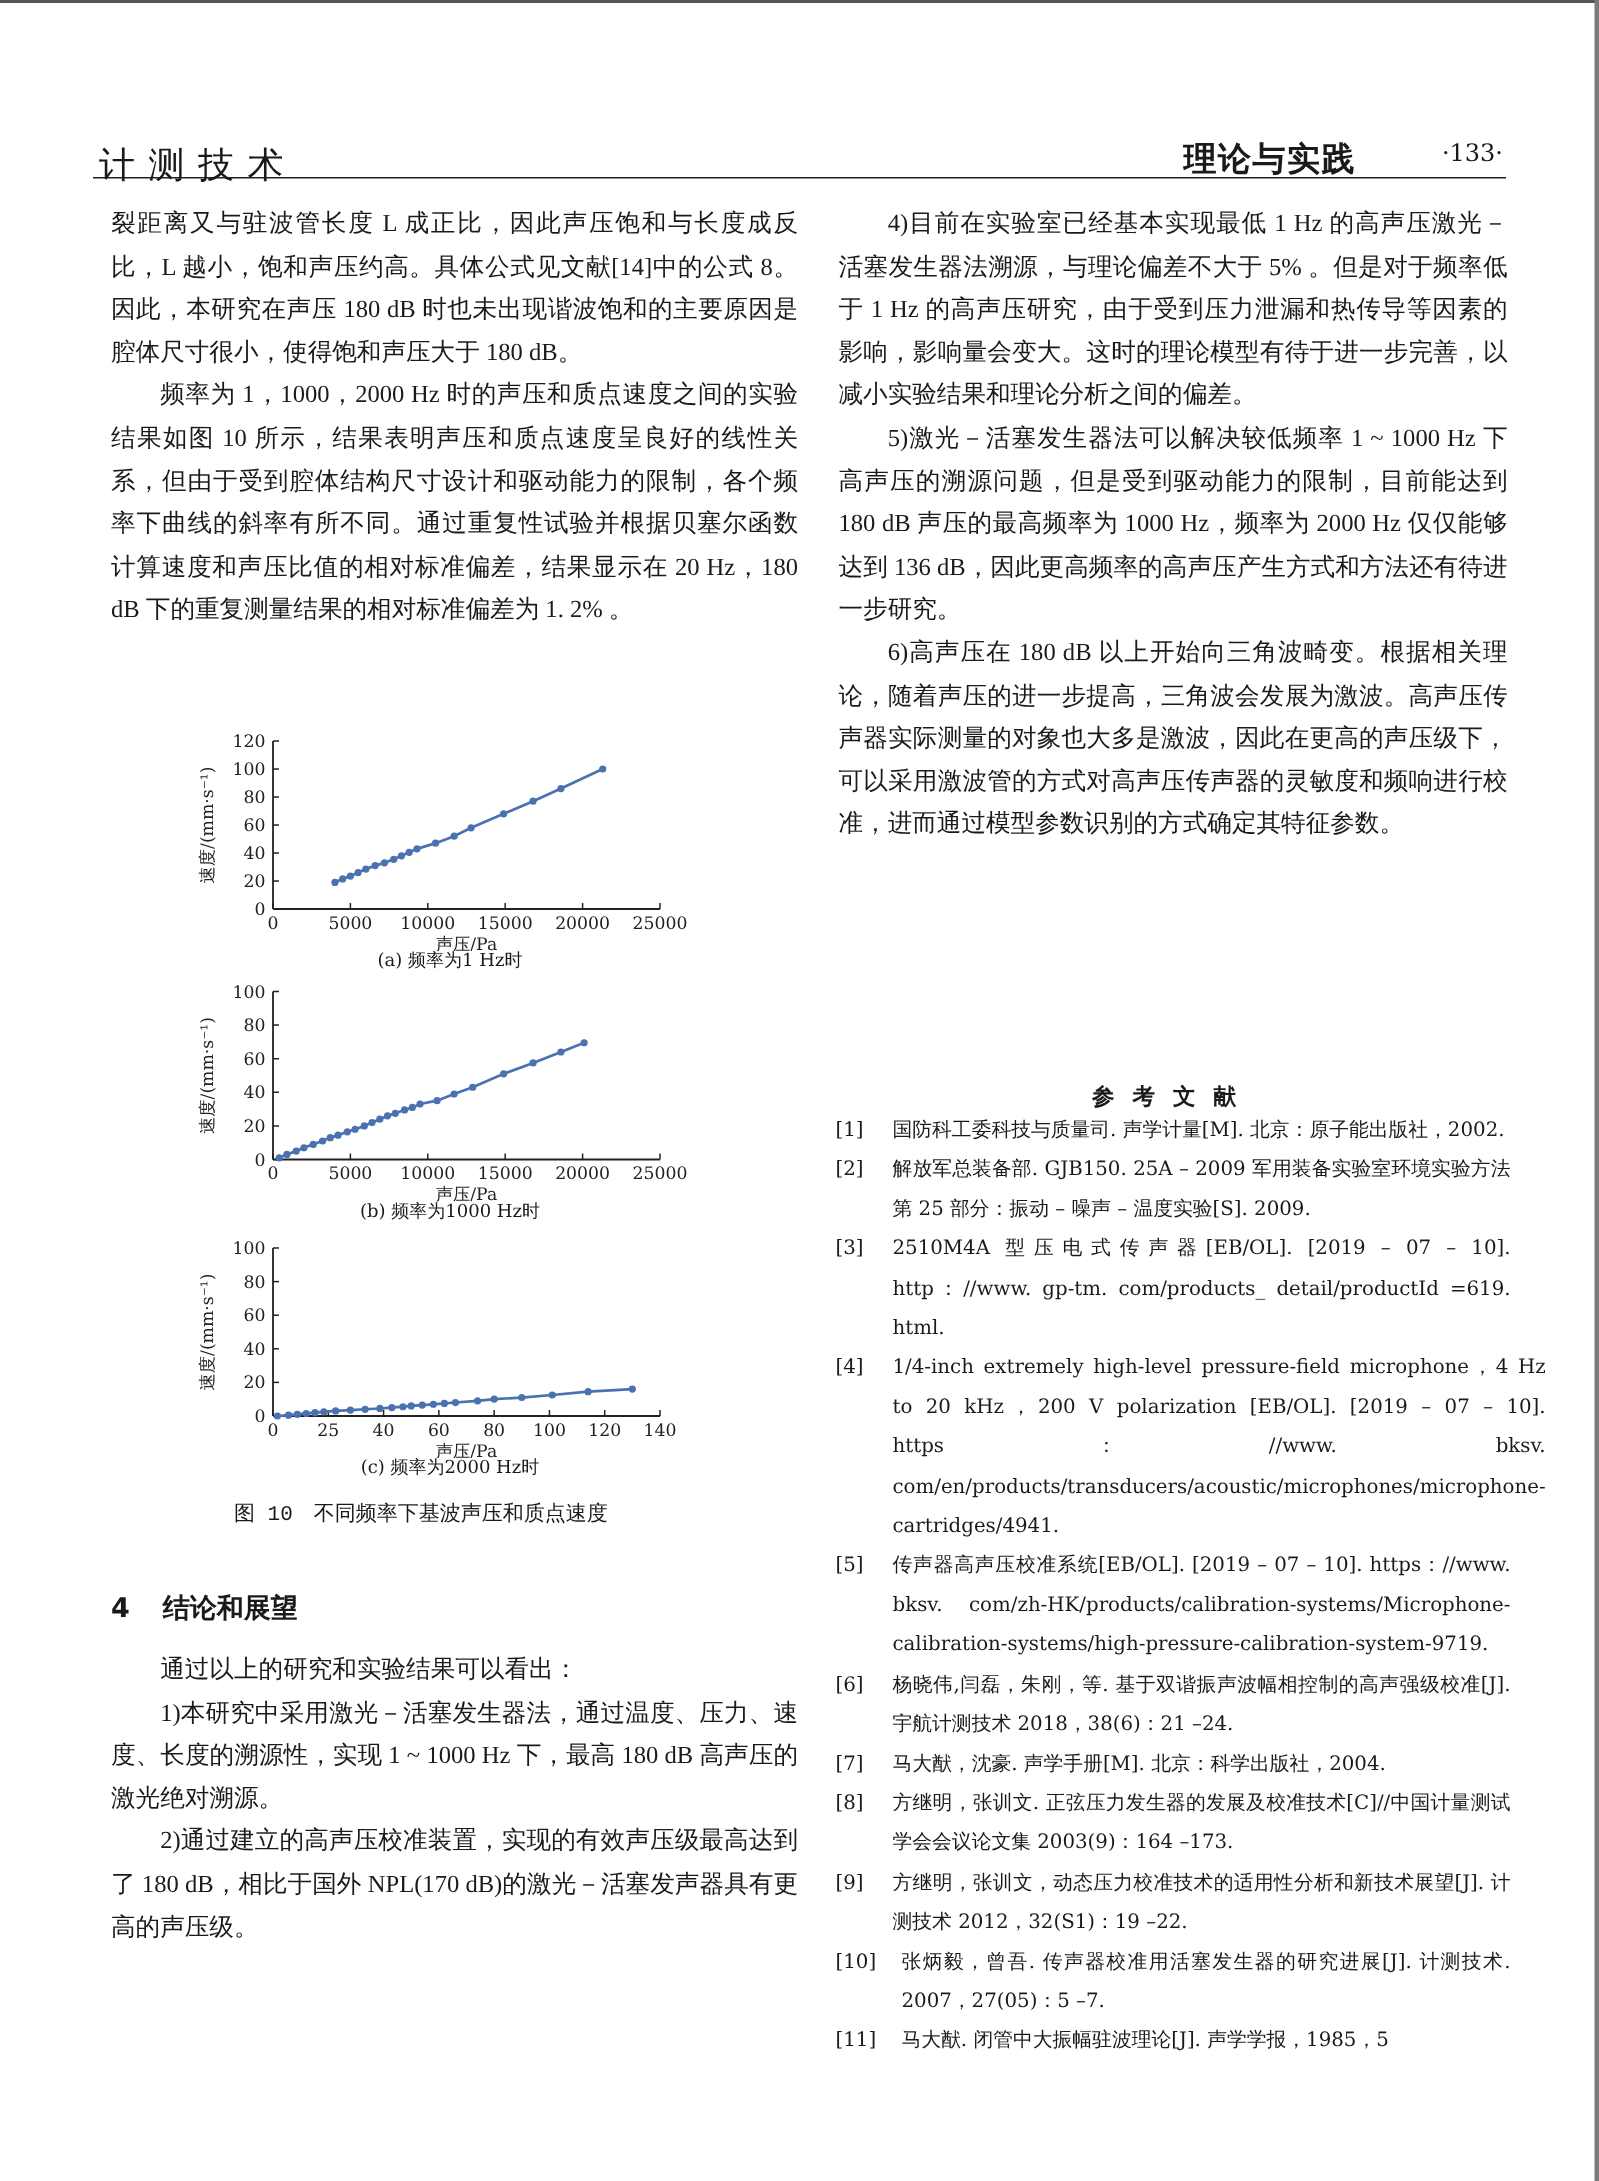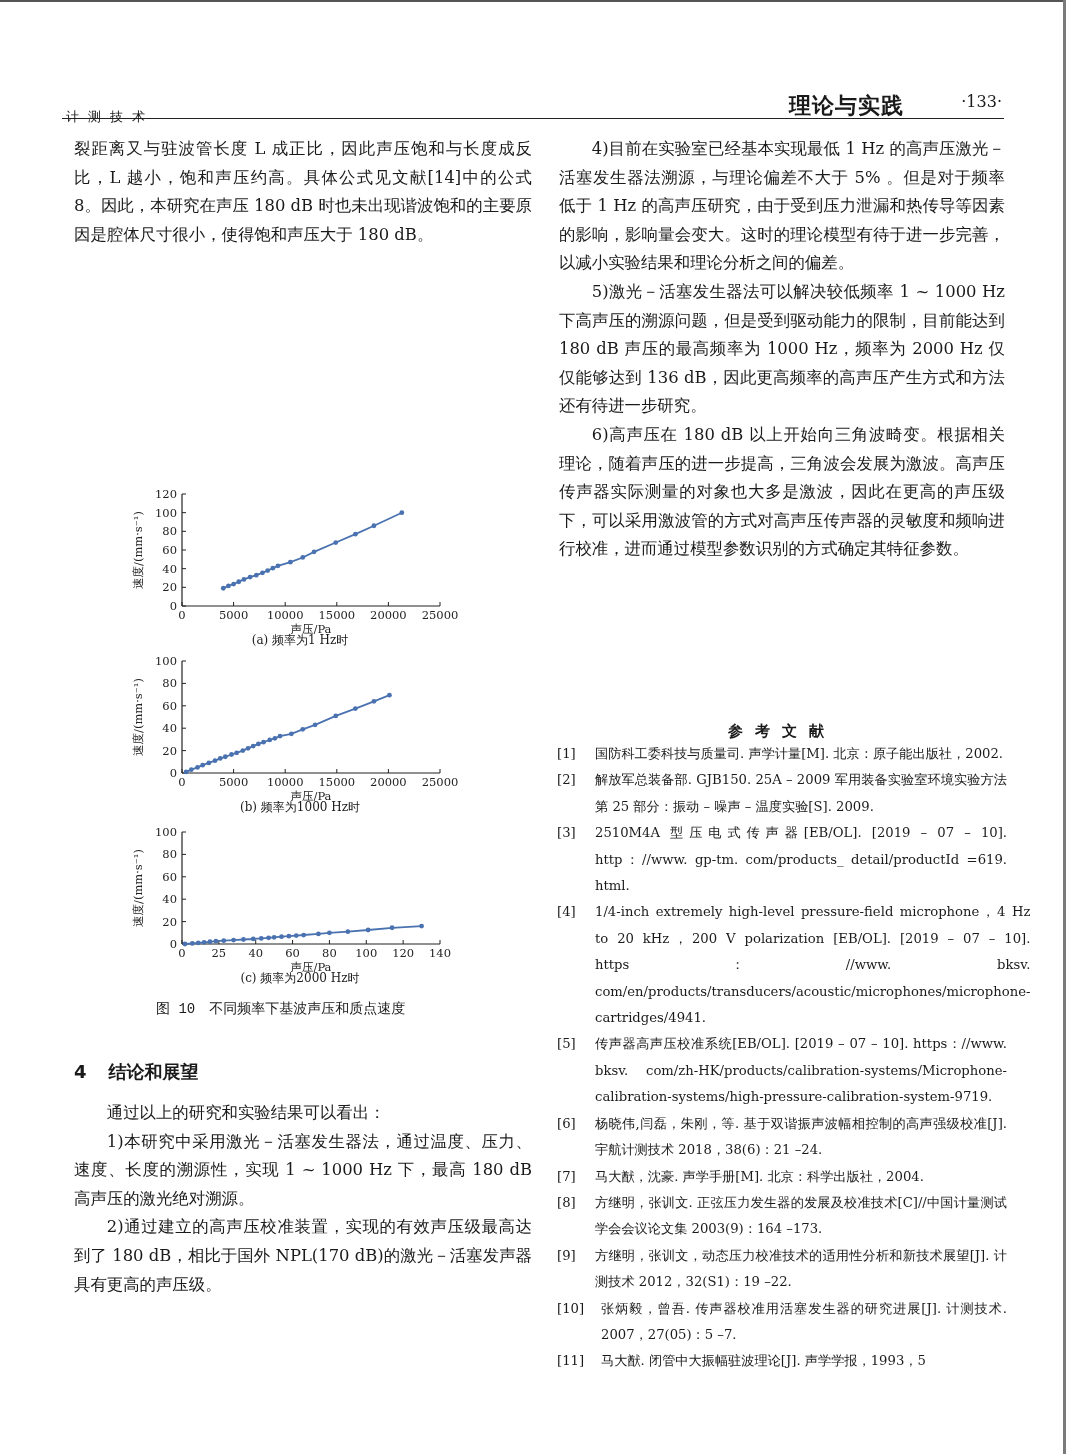--- a/index.html
+++ b/index.html
@@ -1,27 +1,27 @@
 <!DOCTYPE html>
 <html><head>
 <meta charset="utf-8">
 <style>
   html, body { margin:0; padding:0; background:#ffffff; }
   body { width:1066px; height:1454px; position:relative; overflow:hidden;
          font-family:"DejaVu Serif","Liberation Serif",serif; color:#1a1a1a; }
   .page-edge-top { position:absolute; left:0; top:0; width:1066px; height:2px; background:#555; }
   .page-edge-right { position:absolute; right:0; top:0; width:3px; height:1454px; background:#7a7a7a; }
   .header { position:absolute; left:62px; top:88px; width:942px; height:30px; border-bottom:1.5px solid #222; }
-  .header-left { position:absolute; left:4px; top:20px; font-size:13px; letter-spacing:9px; }
+  .header-left { position:absolute; left:4px; top:6px; font-size:24px; letter-spacing:9px; }
   .header-section { position:absolute; right:100px; top:3px; font-family:"DejaVu Sans","Liberation Sans",sans-serif; font-weight:bold; font-size:22px; letter-spacing:1px; }
   .header-page { position:absolute; right:2px; top:4px; font-size:16px; }
   .col { position:absolute; width:458px; font-size:16.4px; line-height:28.6px; text-align:justify; }
   .col-left { left:74px; top:135px; }
   .col-right { left:559px; top:135px; width:446px; }
-  .p { margin:0; }
+  .p { margin:0;font-family:Liberation Serif, serif; }
   .indent { text-indent:2em; }
   .figure { position:absolute; left:120px; top:484px; width:360px; }
   .chart { position:relative; width:360px; }
   .chart svg { display:block; }
   .subcap { text-align:center; font-size:12px; margin-top:-2px; font-family:"DejaVu Serif",serif; }
   .figcap { position:absolute; left:156px; top:1000px; font-size:14px; font-family:Liberation Mono, monospace; }
   .section-title { position:absolute; left:74px; top:1060px; font-family:"DejaVu Sans","Liberation Sans",sans-serif; font-weight:bold; font-size:18px; }
   .section-title .num { margin-right:22px; }
   .col-left2 { left:74px; top:1099px; }
   .refs-title { text-align:center; font-family:"DejaVu Sans","Liberation Sans",sans-serif; font-weight:bold; font-size:15px; letter-spacing:12px; margin:6px 0 0 0; line-height:26px; }
@@ -39,20 +39,21 @@
 <div class="page-edge-right"></div>
 
 <div class="header">
   <span class="header-left">计测技术</span>
   <span class="header-section">理论与实践</span>
   <span class="header-page">·133·</span>
 </div>
 
 <div class="col col-left">
   <p class="p">裂距离又与驻波管长度 L 成正比，因此声压饱和与长度成反比，L 越小，饱和声压约高。具体公式见文献[14]中的公式 8。因此，本研究在声压 180 dB 时也未出现谐波饱和的主要原因是腔体尺寸很小，使得饱和声压大于 180 dB。</p>
+  <p class="p indent">频率为 1，1000，2000 Hz 时的声压和质点速度之间的实验结果如图 10 所示，结果表明声压和质点速度呈良好的线性关系，但由于受到腔体结构尺寸设计和驱动能力的限制，各个频率下曲线的斜率有所不同。通过重复性试验并根据贝塞尔函数计算速度和声压比值的相对标准偏差，结果显示在 20 Hz，180 dB 下的重复测量结果的相对标准偏差为 1. 2% 。</p>
 </div>
 
 <div class="figure">
   <div class="chart">
     <svg width="360" height="150">
         <line x1="62" y1="10" x2="62" y2="122" stroke="#222" stroke-width="1.2"></line>
         <line x1="62" y1="122" x2="320" y2="122" stroke="#222" stroke-width="1.2"></line>
         <line x1="62" y1="122" x2="66" y2="122" stroke="#222" stroke-width="1"></line>
         <text x="57" y="126" text-anchor="end" class="axis-text">0</text>
         <line x1="62" y1="103.33333333333334" x2="66" y2="103.33333333333334" stroke="#222" stroke-width="1"></line>
@@ -283,15 +284,15 @@
   <div class="ref">
       <span class="ref-num">[9]</span>
       <span class="ref-text">方继明，张训文，动态压力校准技术的适用性分析和新技术展望[J]. 计测技术 2012，32(S1)：19 –22.</span>
     </div>
   <div class="ref">
       <span class="ref-num wide">[10]</span>
       <span class="ref-text">张炳毅，曾吾. 传声器校准用活塞发生器的研究进展[J]. 计测技术. 2007，27(05)：5 –7.</span>
     </div>
   <div class="ref">
       <span class="ref-num wide">[11]</span>
-      <span class="ref-text">马大猷. 闭管中大振幅驻波理论[J]. 声学学报，1993，5</span>
+      <span class="ref-text">马大猷. 闭管中大振幅驻波理论[J]. 声学学报，1985，5</span>
     </div>
 </div>
 
 </body></html>

